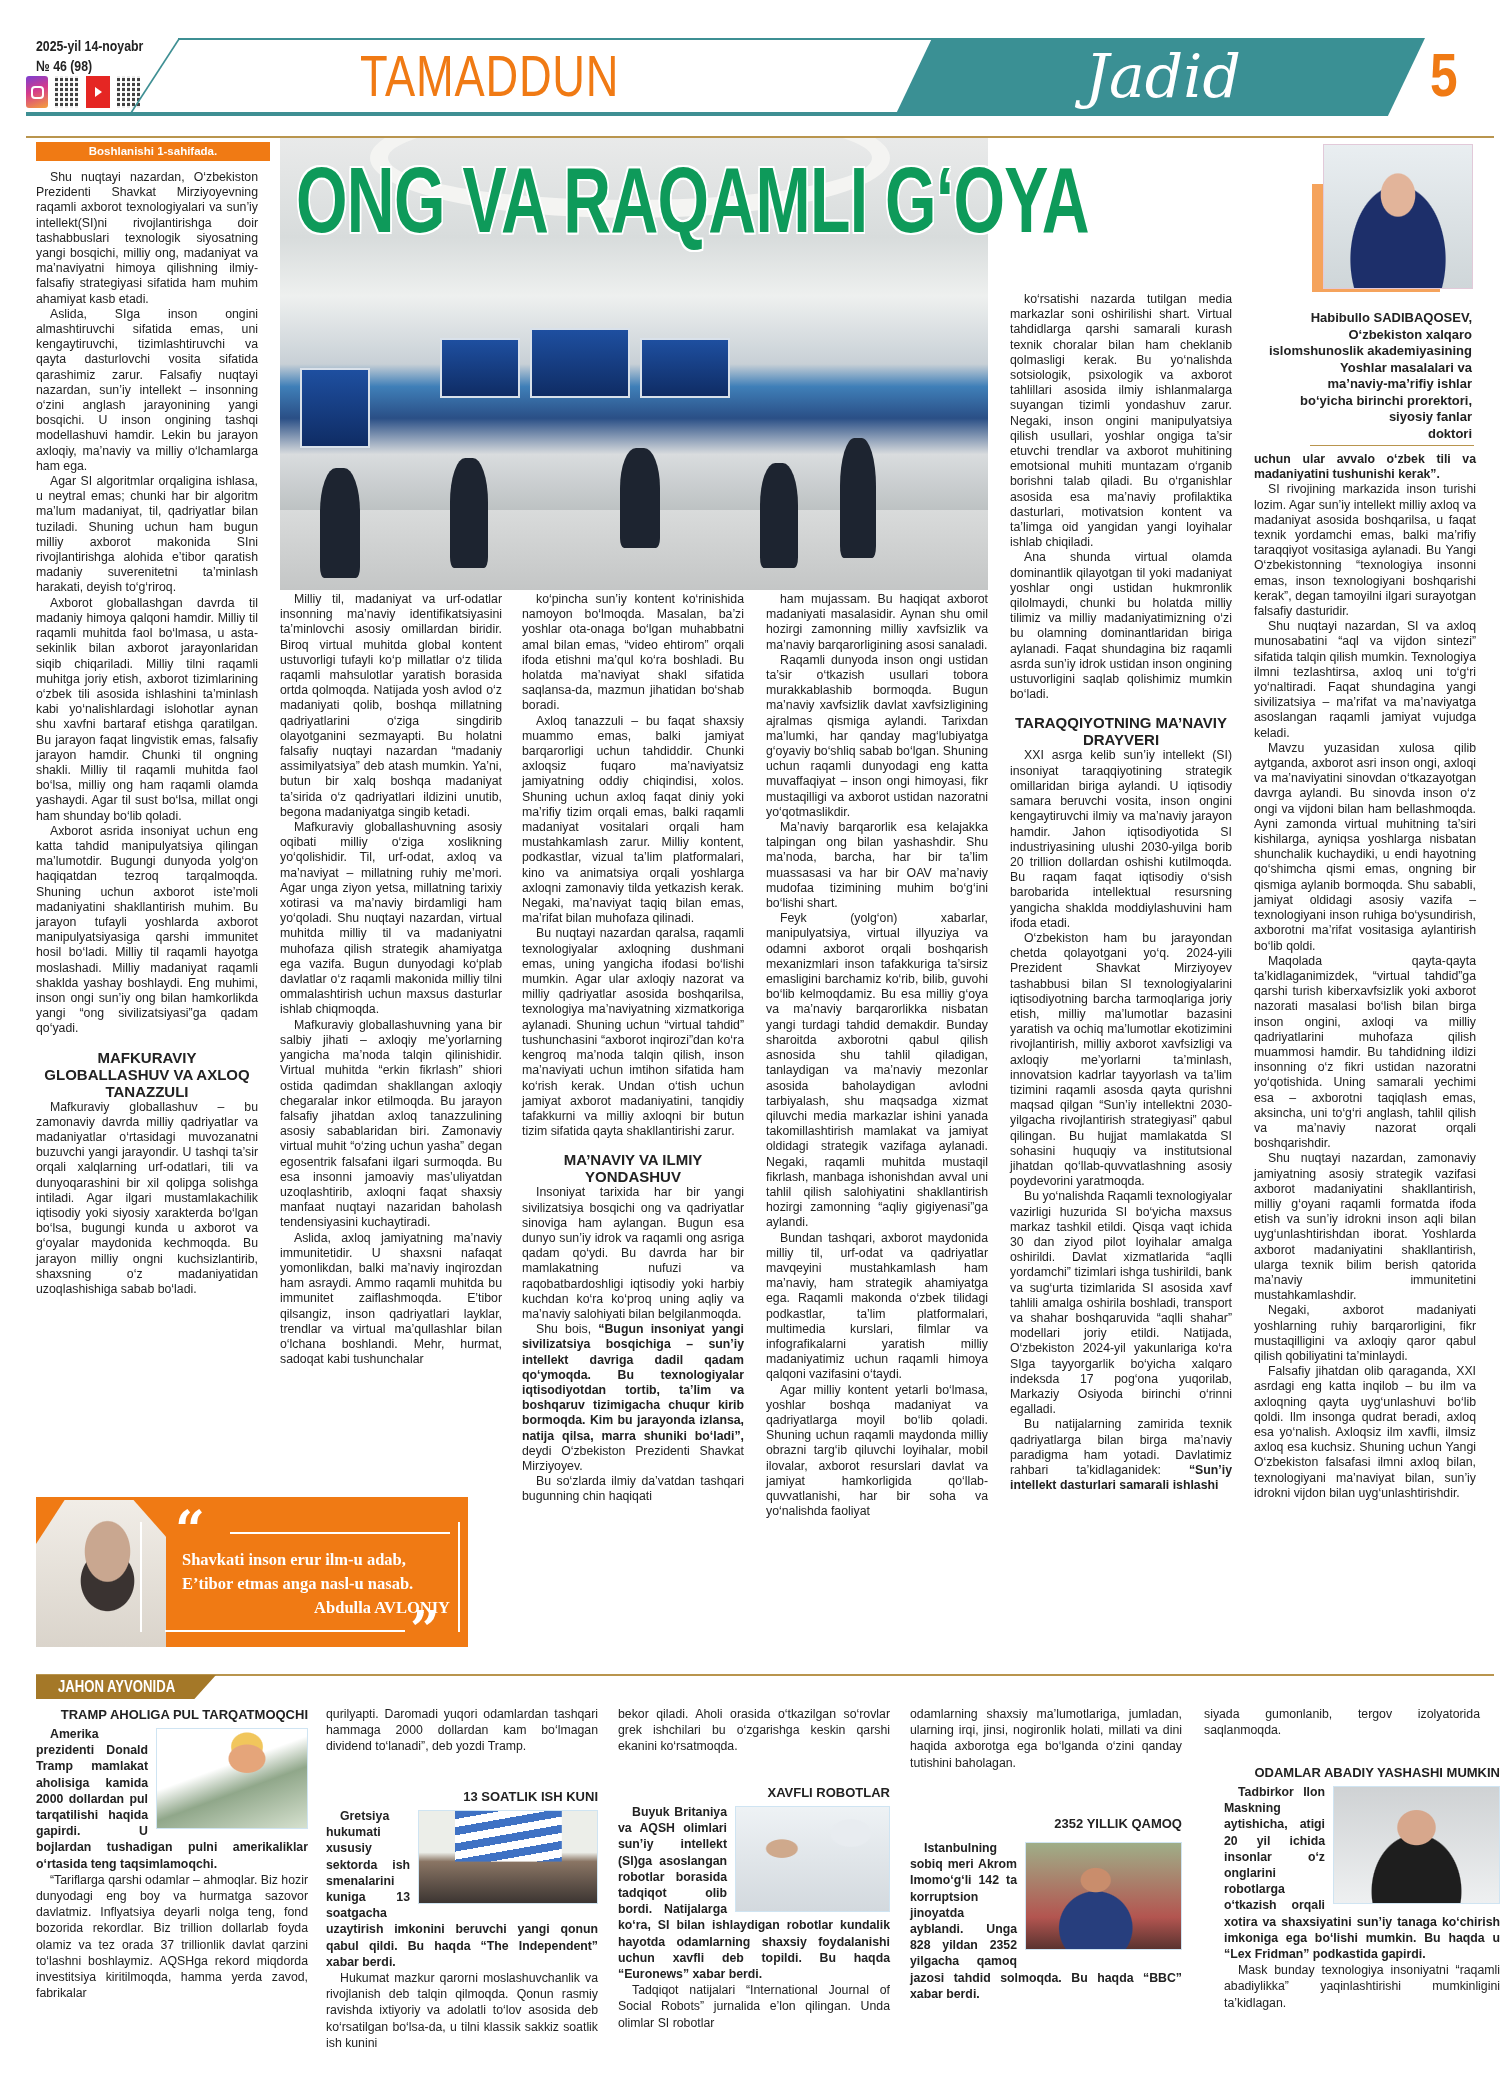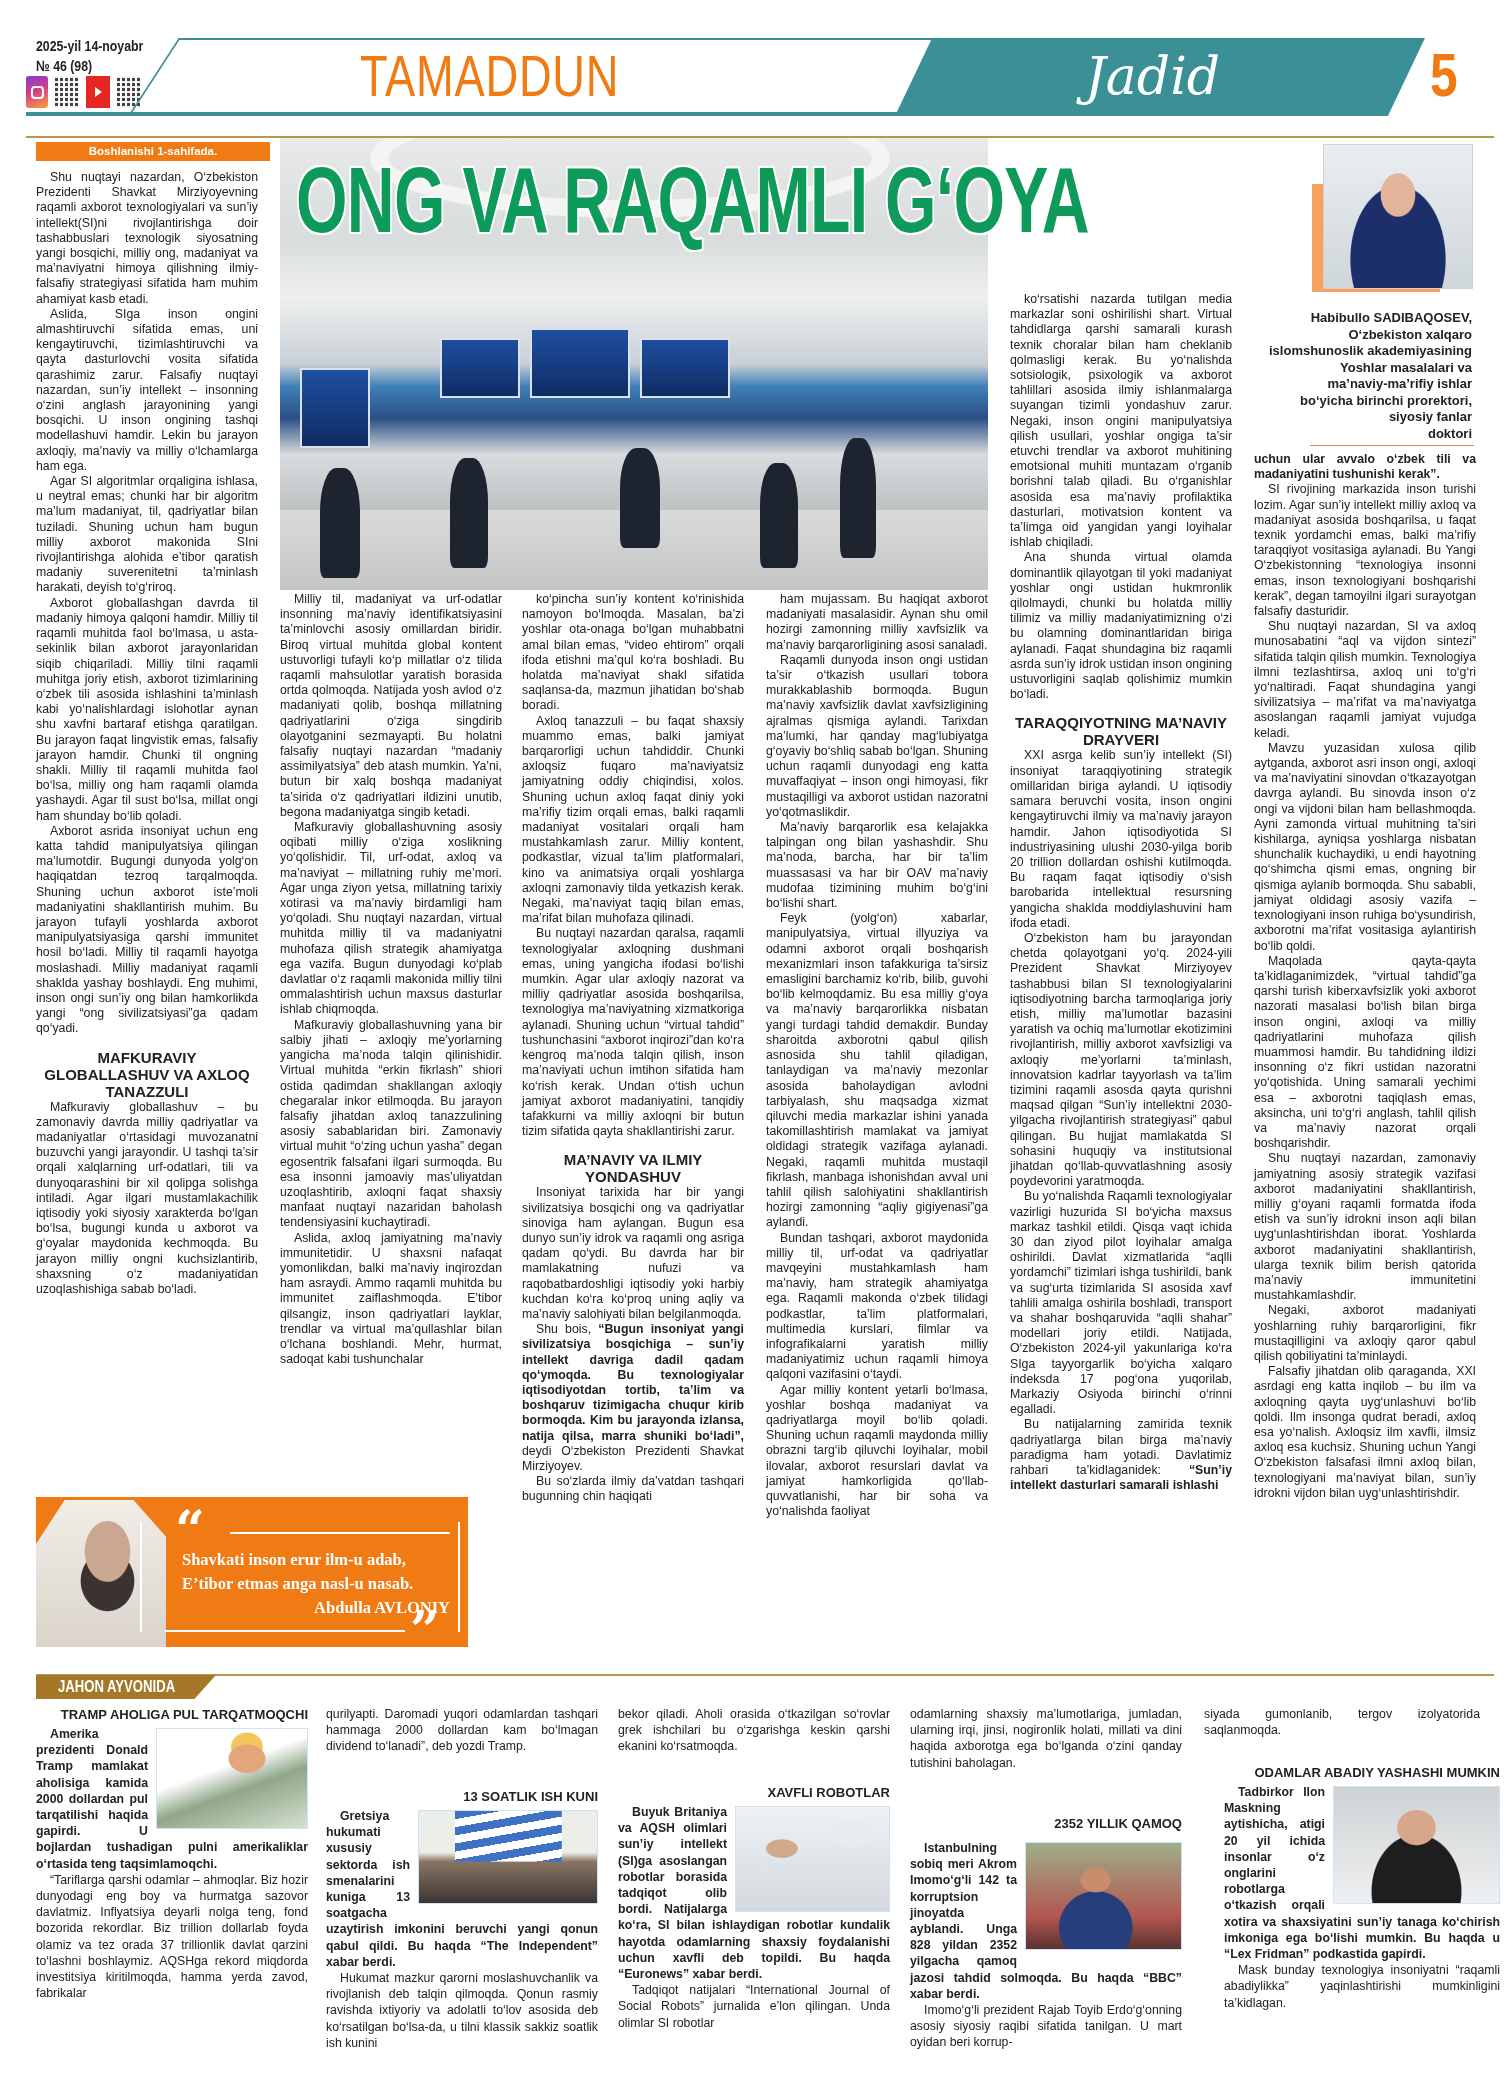--- a/index.html
+++ b/index.html
@@ -16,21 +16,21 @@
   .yt i { width:0; height:0; border-left: 7px solid #fff; border-top: 5px solid transparent; border-bottom: 5px solid transparent; display:block; }
   .qr { width: 24px; height: 32px; background:
       repeating-linear-gradient(90deg,#222 0 3px,#fff 3px 5px),
       #fff; position: relative; opacity: .85; }
   .qr::after { content:""; position:absolute; inset:0; background: repeating-linear-gradient(0deg, rgba(255,255,255,.9) 0 2px, transparent 2px 5px); }
   .mast-line { left: 26px; top: 112px; width: 930px; height: 4px; background: #3e8f93; }
   .mast-top { left: 178px; top: 38px; width: 800px; height: 2px; background: #3e8f93; }
   .mast-slant { left: 128px; top: 38px; width: 2px; height: 78px; background: #3e8f93; transform: skewX(-33deg); transform-origin: bottom; }
   .section-title { left: 360px; top: 46px; font-size: 58px; color: #f07a14; letter-spacing: 1px; transform: scaleX(0.78); transform-origin: left top; font-family: "Liberation Sans Narrow","Liberation Sans", sans-serif; line-height: 60px; }
   .jadid-band { left: 895px; top: 38px; width: 530px; height: 78px; background: #3a9094; clip-path: polygon(7% 0, 100% 0, 93% 100%, 0 100%); }
-  .jadid { left: 1085px; top: 36px; font-family: "DejaVu Serif", serif; font-style: italic; font-size: 52px; color: #fff; line-height: 80px; }
+  .jadid { left: 1085px; top: 36px; font-family: "DejaVu Serif", serif; font-style: italic; font-size: 60px; color: #fff; line-height: 80px; }
   .page-num { left: 1430px; top: 40px; font-size: 62px; font-weight: bold; color: #f07a14; transform: scaleX(0.8); transform-origin: left top; line-height: 70px; }
   .gold-rule { left: 26px; top: 136px; width: 1468px; height: 2px; background: #b9954e; }
 
   
   .hero { left: 280px; top: 138px; width: 708px; height: 452px; overflow: hidden;
     background:
       linear-gradient(180deg, #e9eaea 0%, #d8dcdc 22%, #eef0ef 35%, #c8d0d6 50%, #3f7fb8 55%, #2a4f86 62%, #d9dcde 70%, #b7bcbd 85%, #8d9192 100%); }
   .hero .screen { position:absolute; background: linear-gradient(180deg,#1e4fa0,#0f2c64); border: 2px solid #d9e1ea; }
   .hero .floor { position:absolute; left:0; right:0; bottom:0; height:80px; background: linear-gradient(180deg,#d9dbdb,#c4c6c6); }
   .hero .ceiling { position:absolute; left:90px; top:-40px; width:520px; height:120px; border-radius:50%; border: 18px solid #f4f4f2; }
@@ -244,21 +244,20 @@
   <p>Tadqiqot natijalari “International Journal of Social Robots” jurnalida e’lon qilingan. Unda olimlar SI robotlar</p>
 </div>
 <div class="news" style="left:910px; top:1706px; width:272px;">
   <div>odamlarning shaxsiy ma’lumotlariga, jumladan, ularning irqi, jinsi, nogironlik holati, millati va dini haqida axborotga ega bo‘lganda o‘zini qanday tutishini baholagan.</div>
 </div>
 
 <div class="news" style="left:910px; top:1815px; width:272px;">
   <h3 style="margin-bottom:8px;">2352 YILLIK QAMOQ</h3>
   <div class="pic pic-imamoglu"></div>
   <p class="lead">Istanbulning sobiq meri Akrom Imomo‘g‘li 142 ta korruptsion jinoyatda ayblandi. Unga 828 yildan 2352 yilgacha qamoq jazosi tahdid solmoqda. Bu haqda “BBC” xabar berdi.</p>
-  <p>Imomo‘g‘li prezident Rajab Toyib Erdo‘g‘onning asosiy siyosiy raqibi sifatida tanilgan. U mart oyidan beri korrup-</p>
 </div>
 <div class="news" style="left:1204px; top:1706px; width:276px;">
   <div>siyada gumonlanib, tergov izolyatorida saqlanmoqda.</div>
 </div>
 
 <div class="news" style="left:1204px; top:1764px; width:276px;margin-left:20px;">
   <h3>ODAMLAR ABADIY YASHASHI MUMKIN</h3>
   <div class="pic pic-musk"></div>
   <p class="lead">Tadbirkor Ilon Maskning aytishicha, atigi 20 yil ichida insonlar o‘z onglarini robotlarga o‘tkazish orqali xotira va shaxsiyatini sun’iy tanaga ko‘chirish imkoniga ega bo‘lishi mumkin. Bu haqda u “Lex Fridman” podkastida gapirdi.</p>
   <p>Mask bunday texnologiya insoniyatni “raqamli abadiylikka” yaqinlashtirishi mumkinligini ta’kidlagan.</p>

